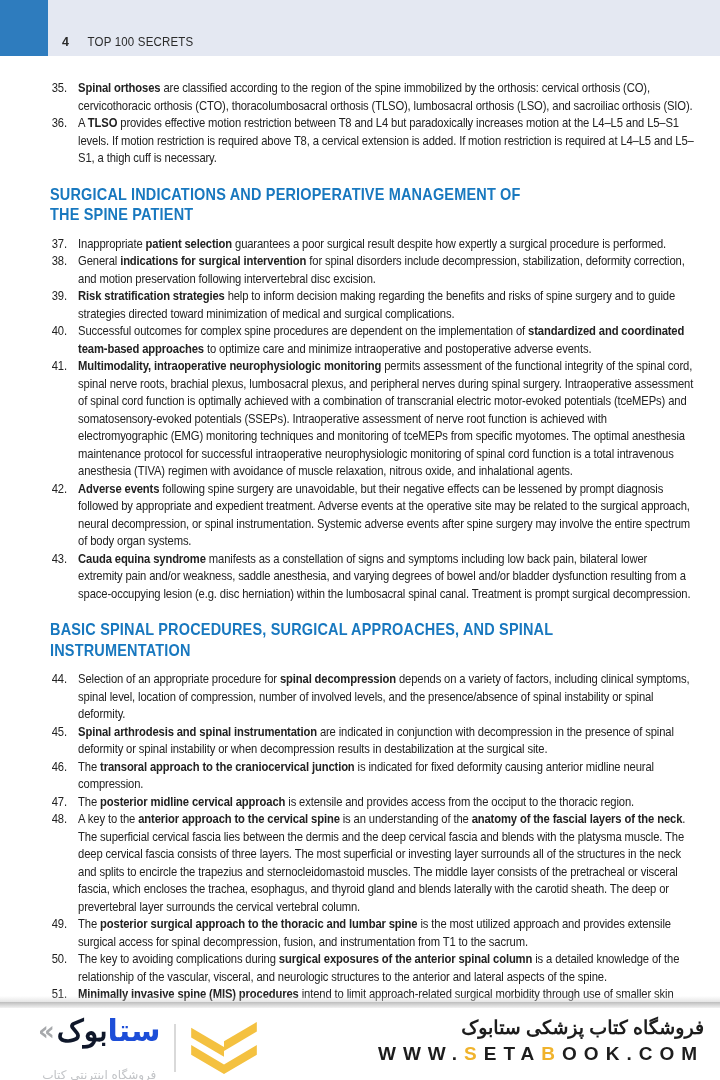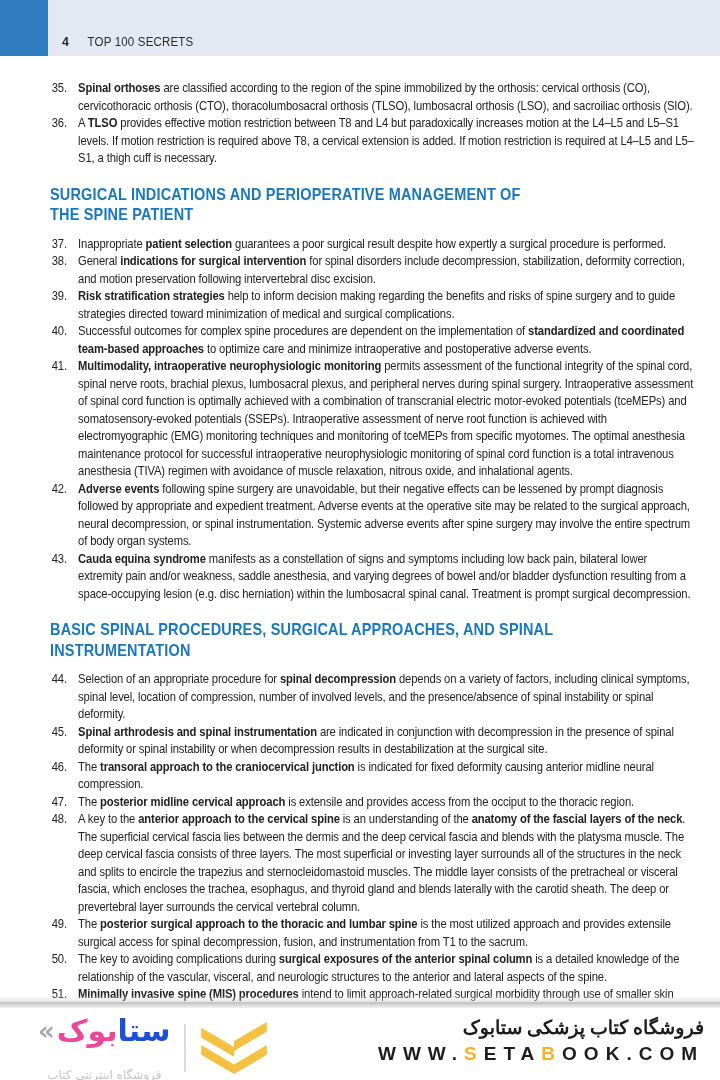--- a/index.html
+++ b/index.html
@@ -53,31 +53,31 @@
   .footer{
     position:absolute;top:1008px;left:0;width:720px;height:72px;background:#ffffff;
   }
   .footer-left{
     position:absolute;left:38px;top:6px;display:flex;align-items:center;gap:13px;
   }
   .wordmark-block{display:flex;flex-direction:column;align-items:center;}
   .wordmark{display:flex;align-items:center;font-family:"DejaVu Sans",sans-serif;
     font-weight:bold;font-size:30px;line-height:34px;}
   .wordmark .mark{color:#a7a9ac;font-size:26px;margin-right:2px;}
-  .wordmark .gray{color:#ec4899;}
+  .wordmark .gray{color:#0f172a;font-family:Liberation Serif, serif;}
   .wordmark .yellow{color:#1d4ed8;}
   .tagline{
     font-family:"DejaVu Sans",sans-serif;color:#c2c4c7;font-size:12px;margin-top:20px;
     direction:rtl;
   }
   .logo-divider{width:2px;height:48px;background:#d9d9d9;}
   .emblem{display:block;}
   .footer-right{position:absolute;right:16px;top:8px;text-align:right;}
   .store-title{
-    font-family:Liberation Serif, serif;direction:rtl;
+    font-family:Liberation Sans, sans-serif;direction:rtl;
     color:#1d1d1d;font-size:19px;line-height:24px;font-weight:bold;
   }
   .website{
     margin-top:3px;color:#1d1d1d;font-size:19px;font-weight:bold;
     letter-spacing:7px;font-family:"Liberation Sans",sans-serif;
   }
   .website .hl{color:#f0b32c;}
 </style>
 </head>
 <body>

